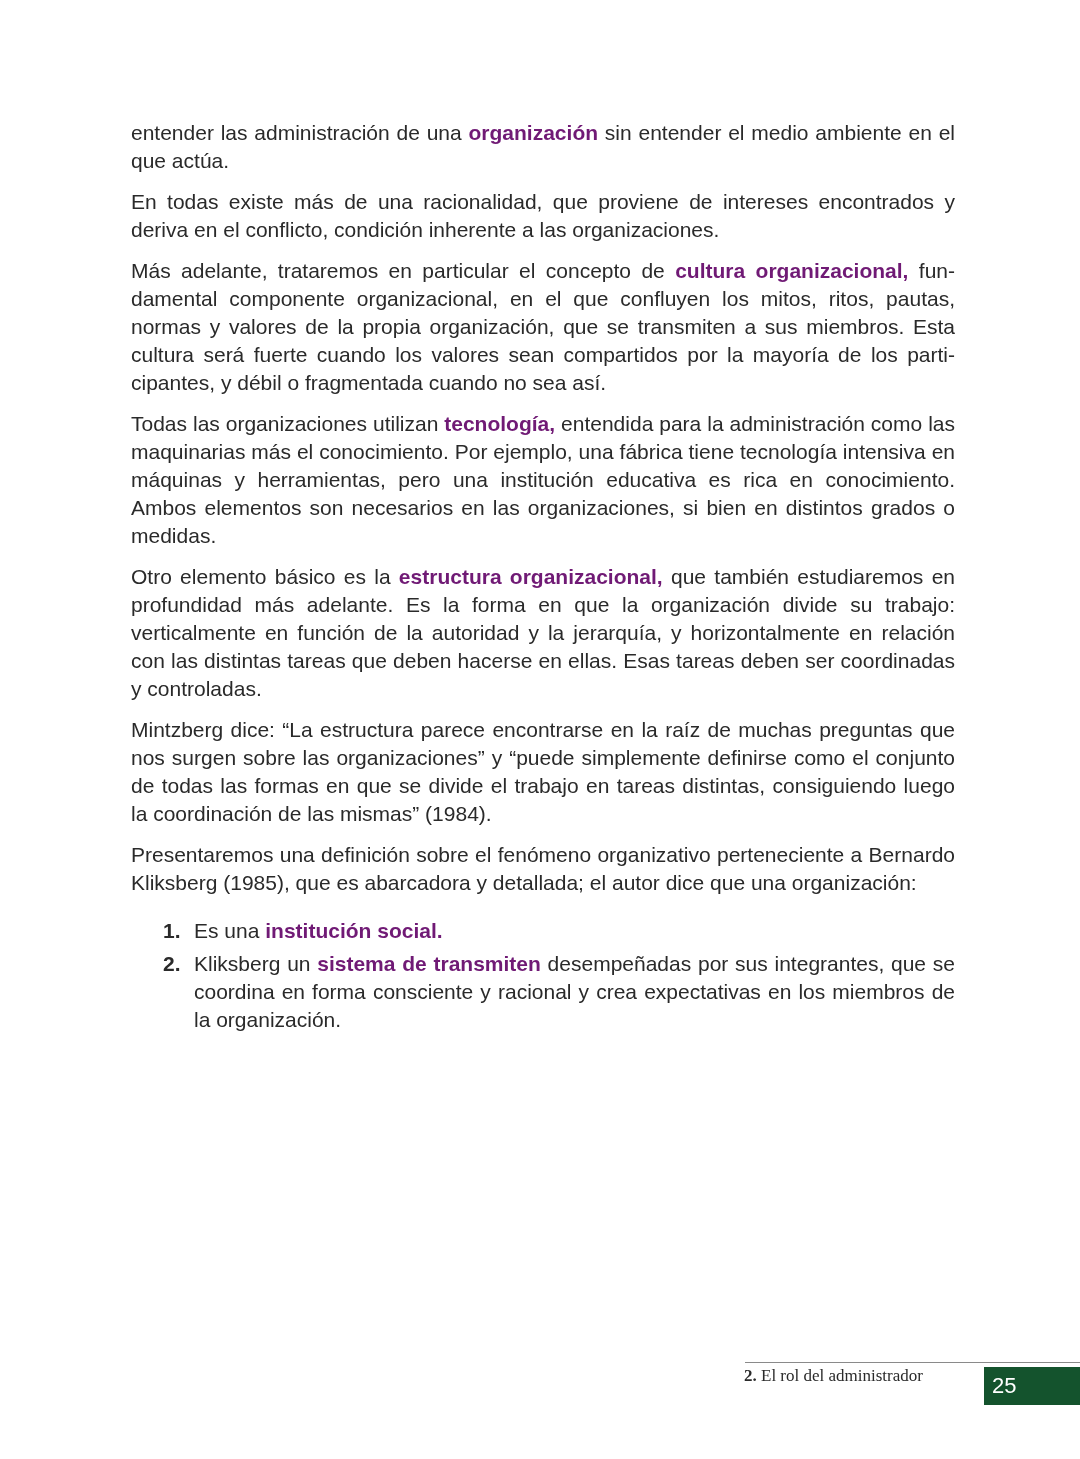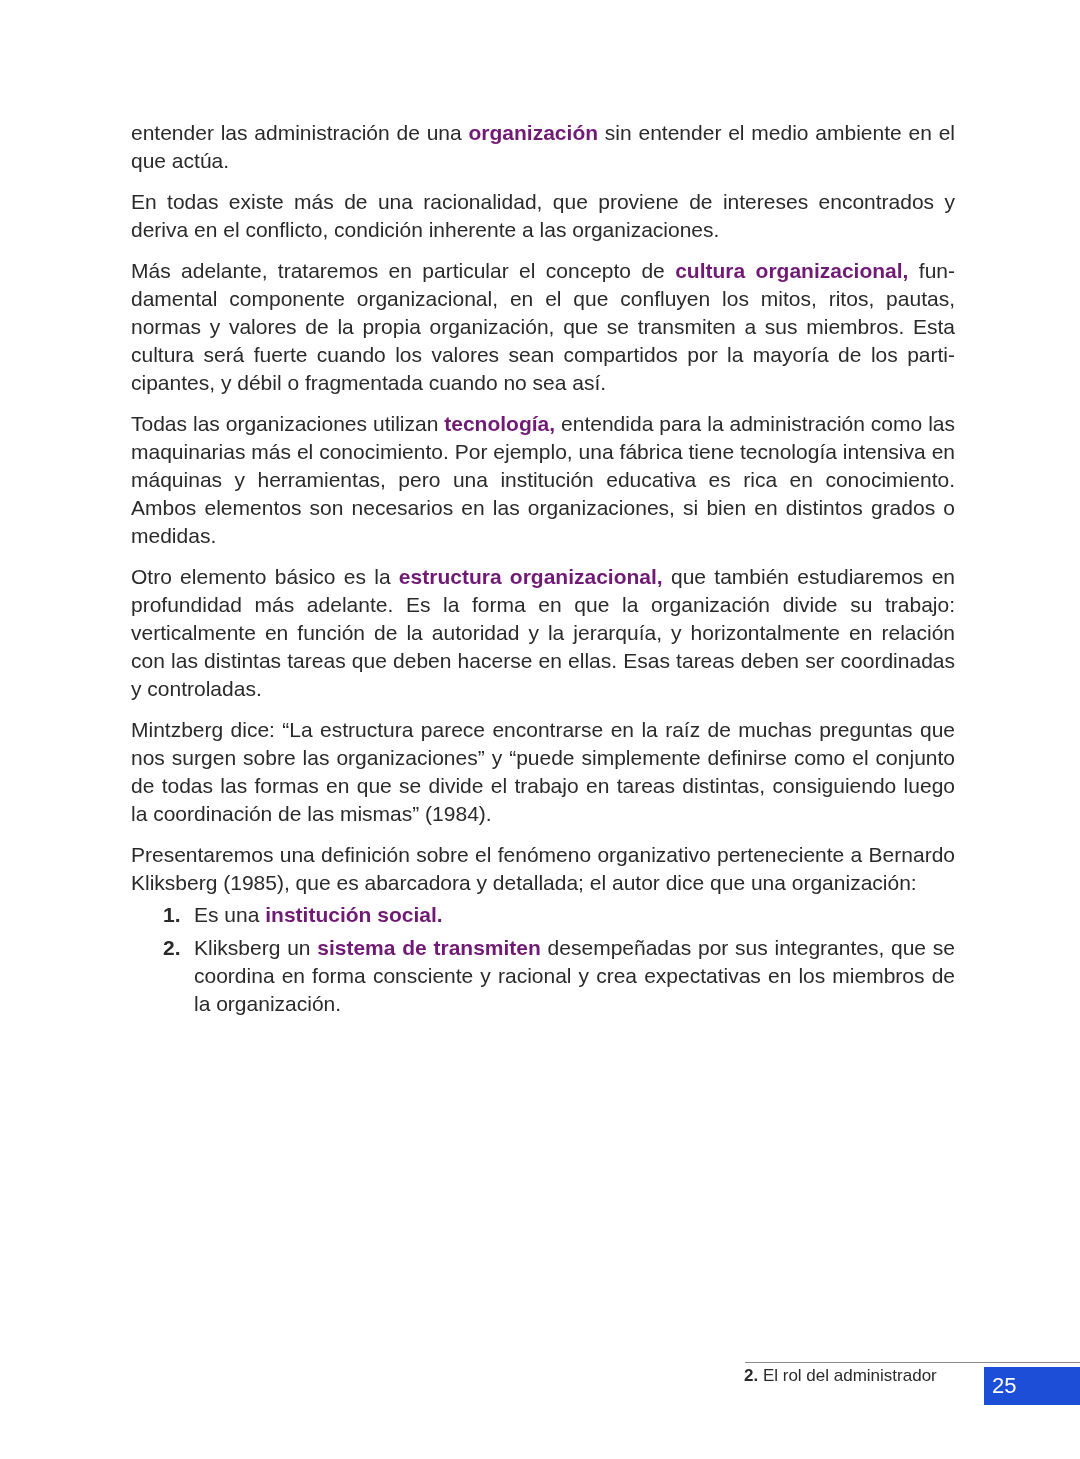--- a/index.html
+++ b/index.html
@@ -6,36 +6,36 @@
   body { width:1080px; height:1459px; position:relative; overflow:hidden;
          font-family:"Liberation Sans", sans-serif; color:#2a2a2a; }
   .content { position:absolute; left:131px; top:119px; width:824px;
              font-size:21px; line-height:28px; }
   .content p { margin:0 0 13px 0; text-align:justify; hyphens:manual; }
   .content b { font-weight:bold; color:#701a75; }
   ol.list { list-style:none; margin:0; padding:0 0 0 32px; }
   ol.list li { position:relative; padding-left:31px; margin-bottom:5px; text-align:justify; }
   ol.list li .num { position:absolute; left:0; top:0; font-weight:bold; }
   .footer-rule { position:absolute; left:745px; top:1362px; width:335px; height:1px; background:#8a8a8a; }
-  .footer-text { position:absolute; left:744px; top:1366px; font-size:17px; line-height:20px; color:#2a2a2a; }
+  .footer-text { position:absolute; left:744px; top:1366px; font-size:17px; line-height:20px; color:#2a2a2a;font-family:Liberation Serif, serif; }
   .footer-text .chnum { font-weight:bold; }
-  .page-box { position:absolute; left:984px; top:1367px; width:96px; height:38px; background:#1d4ed8; }
+  .page-box { position:absolute; left:984px; top:1367px; width:96px; height:38px; background:#14532d; }
   .page-num { position:absolute; left:8px; top:7px; font-size:22px; line-height:24px; color:#ffffff; }
 </style>
 </head>
 <body>
 
 <div class="content">
   <p><span>entender las administración de una </span><b>organización</b><span> sin entender el medio ambiente en el que actúa.</span></p>
   <p><span>En todas existe más de una racionalidad, que proviene de intereses encontrados y deriva en el conflicto, condición inherente a las organizaciones.</span></p>
   <p><span>Más adelante, trataremos en particular el concepto de </span><b>cultura organizacional,</b><span> fun­damental componente organizacional, en el que confluyen los mitos, ritos, pautas, normas y valores de la propia organización, que se transmiten a sus miembros. Esta cultura será fuerte cuando los valores sean compartidos por la mayoría de los parti­cipantes, y débil o fragmentada cuando no sea así.</span></p>
   <p><span>Todas las organizaciones utilizan </span><b>tecnología,</b><span> entendida para la administración como las maquinarias más el conocimiento. Por ejemplo, una fábrica tiene tec­nología intensiva en máquinas y herramientas, pero una institución educativa es rica en conocimiento. Ambos elementos son necesarios en las organizaciones, si bien en distintos grados o medidas.</span></p>
   <p><span>Otro elemento básico es la </span><b>estructura organizacional,</b><span> que también estudiaremos en profundidad más adelante. Es la forma en que la organización divide su trabajo: verticalmente en función de la autoridad y la jerarquía, y horizontalmente en relación con las distintas tareas que deben hacerse en ellas. Esas tareas deben ser coordi­nadas y controladas.</span></p>
   <p><span>Mintzberg dice: “La estructura parece encontrarse en la raíz de muchas preguntas que nos surgen sobre las organizaciones” y “puede simplemente definirse como el conjunto de todas las formas en que se divide el trabajo en tareas distintas, consi­guiendo luego la coordinación de las mismas” (1984).</span></p>
-  <p style="margin-bottom:4px"><span>Presentaremos una definición sobre el fenómeno organizativo perteneciente a Ber­nardo Kliksberg (1985), que es abarcadora y detallada; el autor dice que una orga­nización:</span></p>
+  <p style="margin-bottom:20px"><span>Presentaremos una definición sobre el fenómeno organizativo perteneciente a Ber­nardo Kliksberg (1985), que es abarcadora y detallada; el autor dice que una orga­nización:</span></p>
 
   <ol class="list">
     <li><span class="num">1.</span><span>Es una </span><b>institución social.</b><span></span></li>
     <li><span class="num">2.</span><span>Kliksberg un </span><b>sistema de transmiten</b><span> desempeñadas por sus integrantes, que se coordina en forma consciente y racional y crea expectativas en los miembros de la organización.</span></li>
   </ol>
 </div>
 
 <div class="footer-rule"></div>
 <div class="footer-text"><span class="chnum">2.</span><span> El rol del administrador</span></div>
 <div class="page-box">

